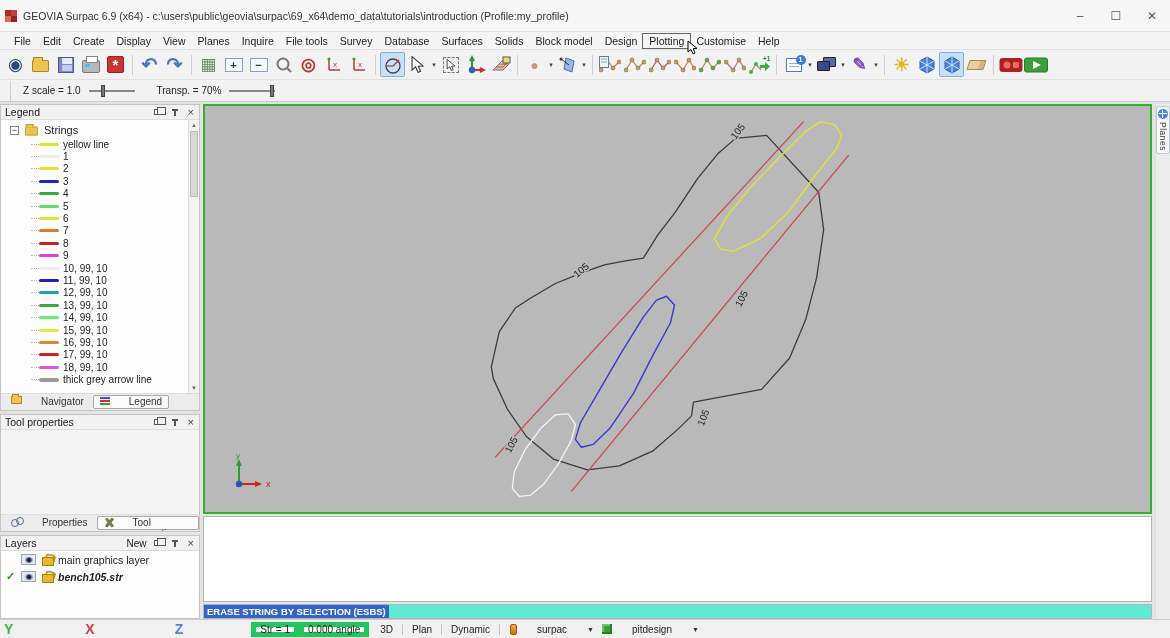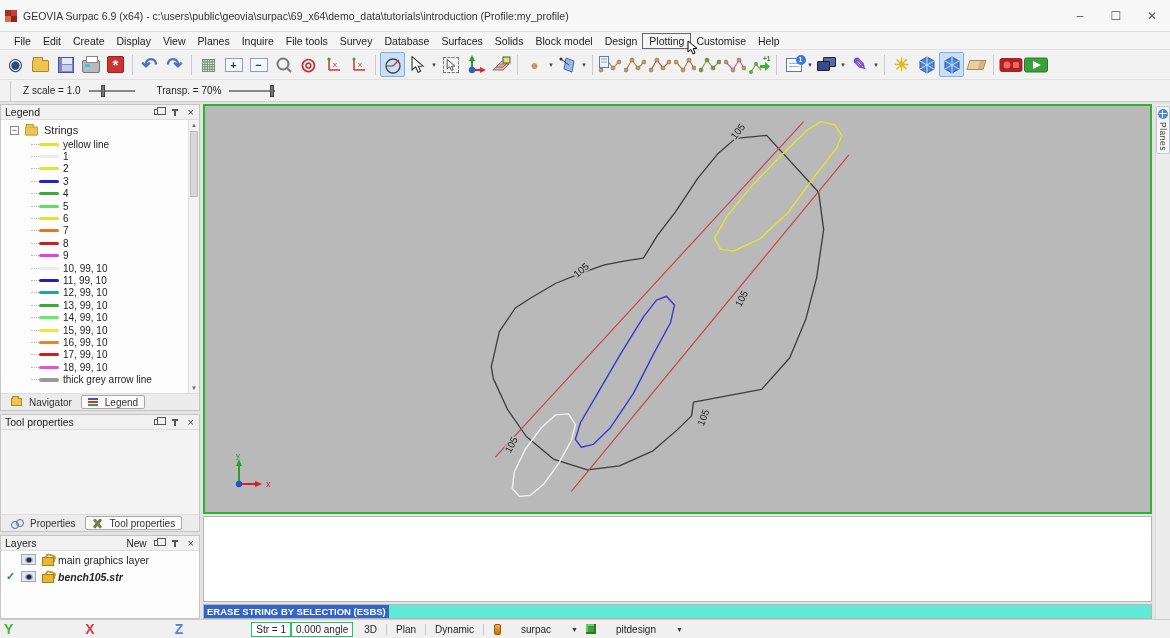--- a/index.html
+++ b/index.html
@@ -63,21 +63,21 @@
   .panel-title{height:15px;background:#f1f1f1;border-bottom:1px solid #ddd;display:flex;align-items:center;padding:0 4px;flex:none;gap:5px}
   .pt-label{flex:1;font-size:10.5px;color:#222}
   .pt-new{font-size:10px;color:#222;padding-right:2px}
   .mf{width:7px;height:6px;border:1px solid #555;background:#fff;position:relative;margin-right:4px}
   .mf::before{content:"";position:absolute;left:2px;top:-3px;width:7px;height:6px;border:1px solid #555;background:#f1f1f1}
   .mp{width:2px;height:7px;background:#555;position:relative;margin:0 6px 0 4px}
   .mp::before{content:"";position:absolute;top:0;left:-2px;width:6px;height:2px;background:#555}
   .mx{font-size:11px;color:#444;line-height:10px;padding:0 1px}
   .panel-body{flex:1;position:relative;overflow:hidden;background:#fdfdfd}
   .panel-tabs{height:17px;background:#ececec;border-top:1px solid #ddd;display:flex;align-items:center;padding-left:3px;gap:2px;flex:none}
-  .ptab{display:flex;align-items:center;gap:7px;padding:0 6px;height:14px;font-size:10px;color:#333;border:1px solid transparent;background:transparent}
+  .ptab{display:flex;gap:19px;padding:0 6px;height:14px;font-size:10px;color:#333;border:1px solid transparent;background:transparent}
   .ptab.active{background:#fafafa;border:1px solid #a8a8a8;border-radius:2px}
   .ti-folder{width:11px;height:8px;background:#ecc552;border:1px solid #b08820;position:relative}
   .ti-folder::before{content:"";position:absolute;top:-3px;left:0;width:5px;height:2px;background:#ecc552;border:1px solid #b08820;border-bottom:none}
   .ti-legend{width:10px;height:10px;background:
       linear-gradient(#4a4ad4 0 0) 0 1px/10px 2px no-repeat,
       linear-gradient(#cc3333 0 0) 0 4px/10px 2px no-repeat,
       linear-gradient(#33a033 0 0) 0 7px/10px 2px no-repeat}
   .ti-gear{width:12px;height:9px;position:relative}
   .ti-gear::before,.ti-gear::after{content:"";position:absolute;width:6px;height:6px;border:1.5px solid #5a6a9a;border-radius:50%}
   .ti-gear::before{left:0;top:2px}.ti-gear::after{left:5px;top:0}
@@ -128,21 +128,21 @@
   .planes-tab{margin-top:2px;background:#f8f8f8;border:1px solid #bcc8dc;border-radius:2px;padding:2px 0;width:14px;
               display:flex;flex-direction:column;align-items:center;gap:3px}
   .planes-ico{width:10px;height:10px;border-radius:50%;flex:none;background:#4a86d8;
      background-image:linear-gradient(#fff 0 0),linear-gradient(#fff 0 0);
      background-size:8px 1px,1px 8px;background-position:1px 4px,4px 1px;background-repeat:no-repeat}
   .planes-txt{writing-mode:vertical-rl;font-size:8.5px;color:#444;letter-spacing:.5px}
 
   
   #statusbar{height:19px;flex:none;background:#f0f0f0;border-top:1px solid #ccc;display:flex;align-items:center;font-size:10px}
   .coord{font-weight:bold;font-size:14px;line-height:16px}
-  .sb-field{border:1px solid #22c55e;background:#fff;padding:0 4px;height:15px;display:flex;align-items:center;white-space:nowrap}
+  .sb-field{border:5px solid #22c55e;background:#fff;padding:0 4px;height:15px;display:flex;align-items:center;white-space:nowrap}
   .sb-sep{width:1px;height:11px;background:#c4c4c4;margin:0 6px}
   .sb-mode{padding:0 3px;white-space:nowrap}
   .sb-dd{display:flex;align-items:center;gap:20px;padding:0 4px;white-space:nowrap}
   .sb-caret{font-size:7px;color:#333}
   .ic-surpac{width:7px;height:11px;background:linear-gradient(#f4b040,#cf6e10);border-radius:2px;border:1px solid #a05808}
   .ic-pit{width:10px;height:10px;background:#3aa03a;box-shadow:inset -2px -2px 0 #2a7a2a,inset 2px 2px 0 #6ac86a}
 </style>
 </head>
 <body>
 

